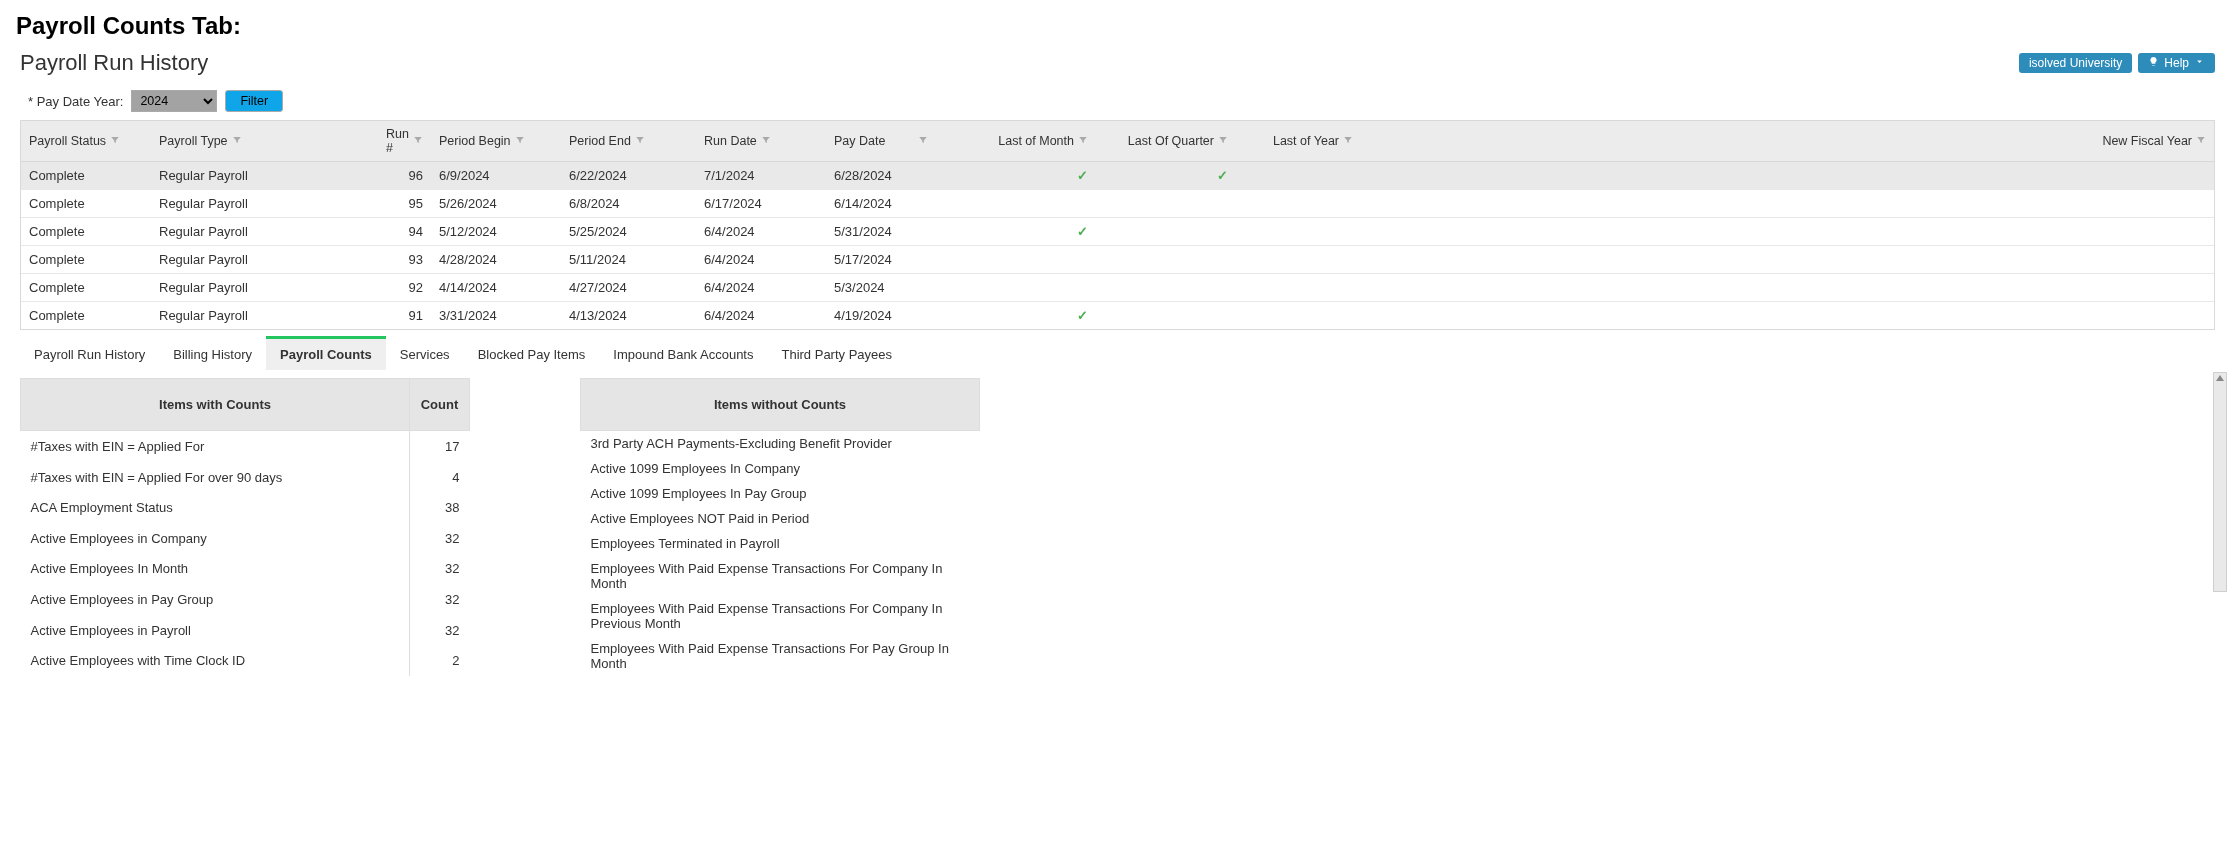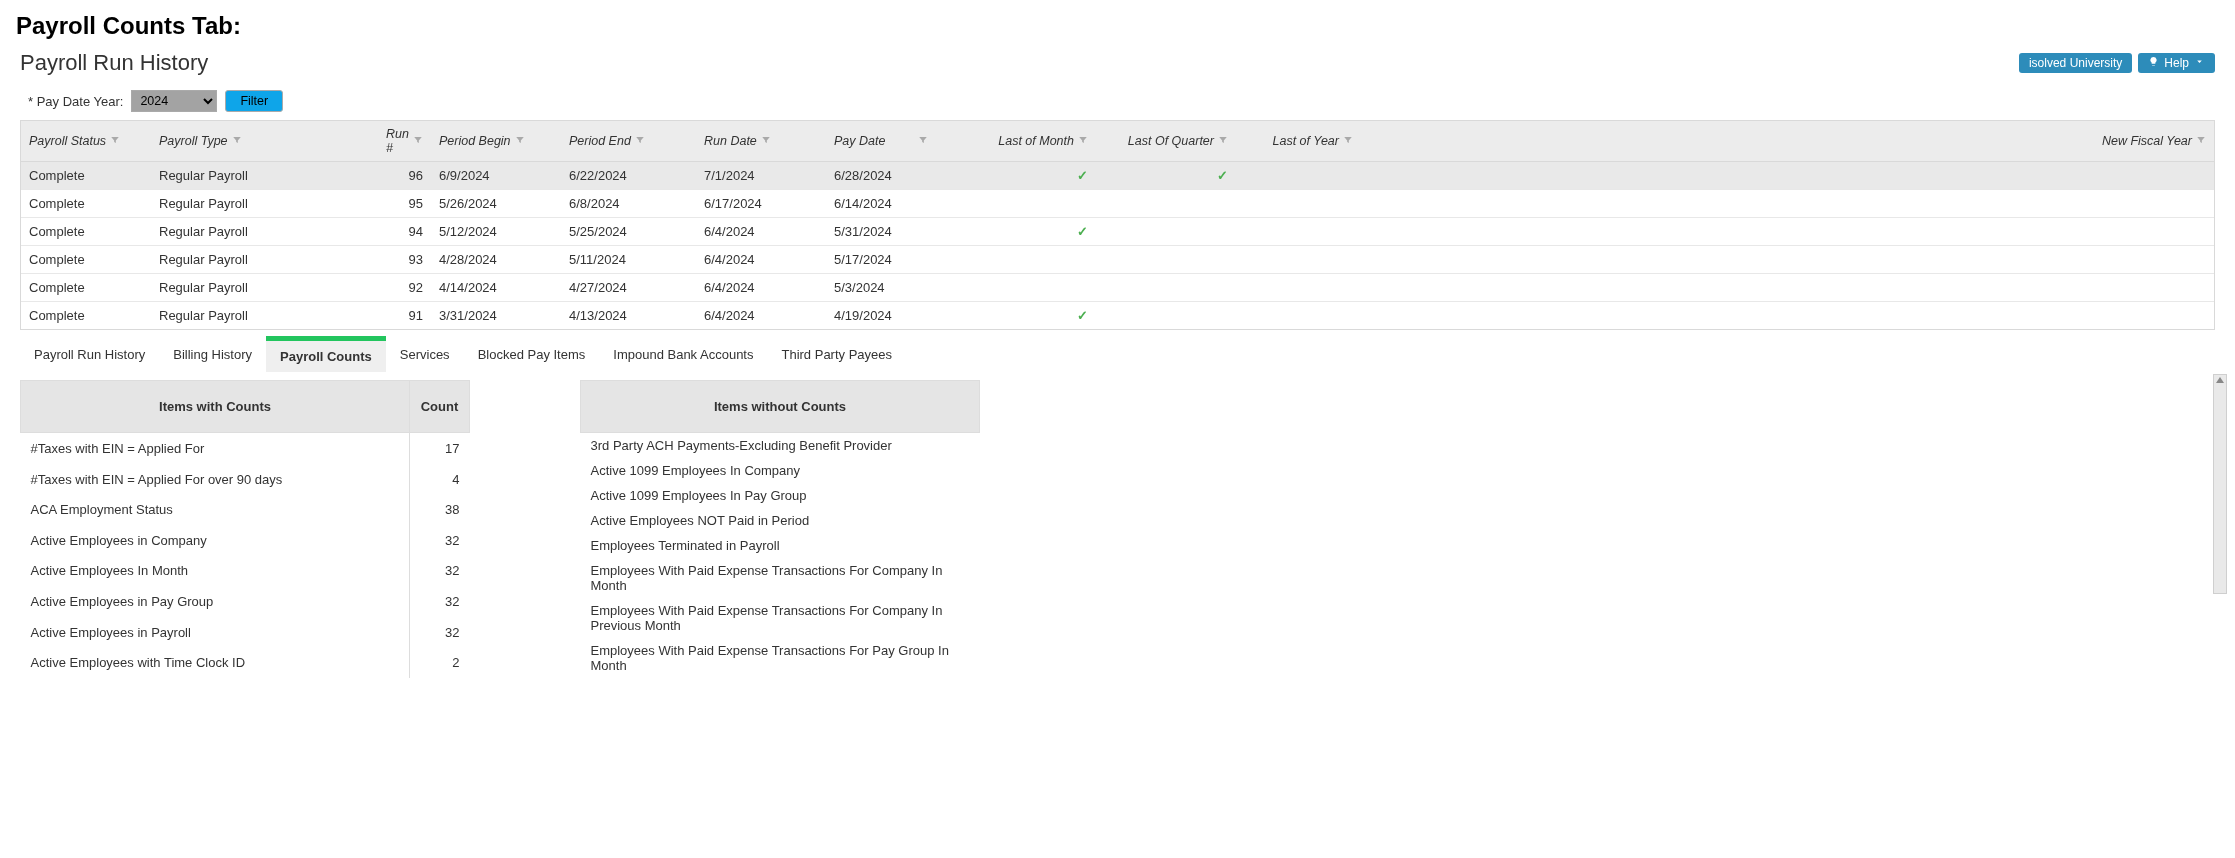--- a/index.html
+++ b/index.html
@@ -75,21 +75,21 @@
     border-bottom: 1px solid #d9d9d9;
     font-size: 12.5px;
     color: #333;
   }
   .grid-header .hc, .grid-row .c {
     padding: 6px 8px;
     flex-shrink: 0;
     display: flex;
     align-items: center;
   }
-  .hc { gap: 4px; font-style: italic; }
+  .hc { gap: 4px; }
   .filter-icon svg { width: 10px; height: 10px; fill: #a9a9a9; }
   .grid-row {
     display: flex;
     border-bottom: 1px solid #e8e8e8;
     font-size: 13px;
   }
   .grid-row.selected { background: #e9e9e9; }
   .grid-row:last-child { border-bottom: none; }
   
   .col-status { width: 130px; }
@@ -112,21 +112,21 @@
     font-size: 13px;
   }
   .tab {
     padding: 8px 14px;
     cursor: pointer;
     color: #333;
     border-top: 3px solid transparent;
   }
   .tab.active {
     background: #efefef;
-    border-top: 5px solid #22c55e;
+    border-top: 3px solid #22c55e;
     font-weight: 600;
   }
   
   .lower {
     display: flex;
     gap: 110px;
     margin: 8px 4px 0 4px;
     position: relative;
   }
   .counts-table {

